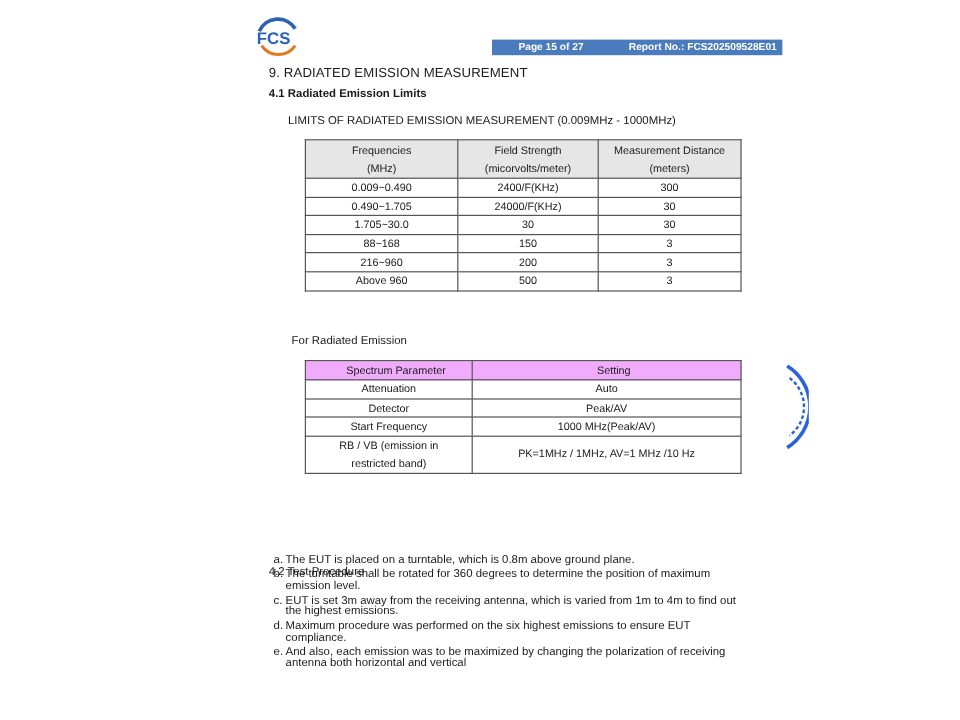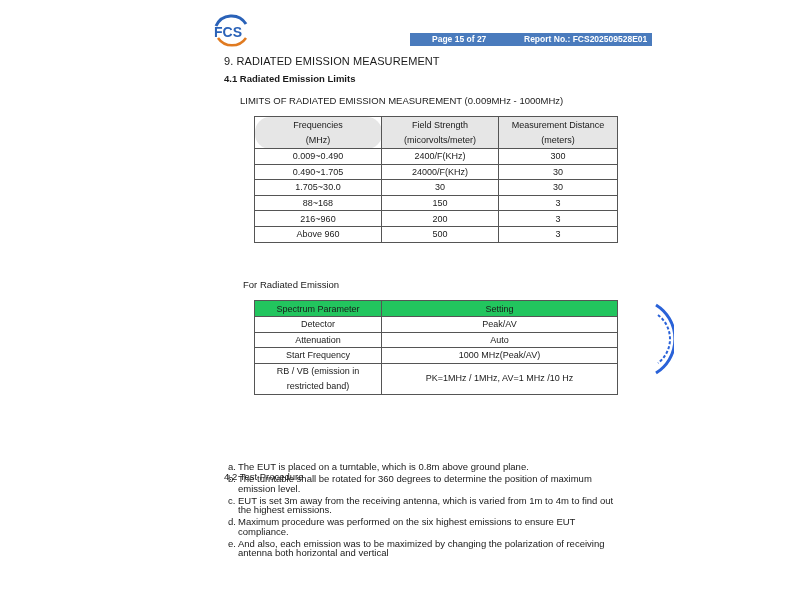--- a/index.html
+++ b/index.html
@@ -12,24 +12,24 @@
   .header-bar .pg { padding-left: 2px; width: 92px; }
   .header-bar .rep { }
   .sec-title { position: absolute; left: 224px; top: 55px; font-size: 11px; letter-spacing: 0.1px; }
   .sub-title { position: absolute; left: 224px; top: 73px; font-size: 9.5px; font-weight: bold; }
   .limits-caption { position: absolute; left: 240px; top: 95px; font-size: 9.5px; }
   table { border-collapse: collapse; position: absolute; font-size: 9px; }
   td, th { border: 1px solid #555; text-align: center; font-weight: normal; padding: 0; }
   #limits-table { left: 254px; top: 116px; width: 364px; }
   #limits-table th { background: #e6e6e6; height: 31px; line-height: 15px; }
   #limits-table td { height: 14.6px; line-height: 14px; }
-  #limits-table .c1 { width: 126px; border-radius: 15px; } #limits-table .c2 { width: 116px; }
+  #limits-table .c1 { width: 126px; } #limits-table .c2 { width: 116px; }
   .radiated-caption { position: absolute; left: 243px; top: 279px; font-size: 9.5px; }
   #spectrum-table { left: 254px; top: 300px; width: 364px; }
-  #spectrum-table th { background: #22c55e; height: 15px; }
+  #spectrum-table th { background: #f0abfc; height: 15px; padding-left: 12px; }
   #spectrum-table td { height: 14.6px; line-height: 14px; }
   #spectrum-table .c1 { width: 126px; }
   #spectrum-table td.tall { height: 30px; line-height: 15px; }
   .proc-title { position: absolute; left: 224px; top: 452px; font-size: 9.5px; margin-top: 19px; }
   .proc-list { position: absolute; left: 228px; top: 462px; width: 400px; font-size: 9.5px;
                margin: 0; padding: 0; list-style: none; line-height: 9.5px; }
   .proc-list li { display: flex; margin-bottom: 2.5px; }
   .proc-list .lt { width: 10px; flex: none; }
   .stamp { position: absolute; left: 654px; top: 303px; width: 20px; height: 72px; }
 </style>
@@ -97,26 +97,26 @@
 
 <table id="spectrum-table">
   <thead>
     <tr>
       <th class="c1">Spectrum Parameter</th>
       <th>Setting</th>
     </tr>
   </thead>
   <tbody id="spectrum-body">
       <tr>
+        <td>Attenuation</td>
+        <td>Auto</td>
+      </tr>
+      <tr>
         <td>Detector</td>
         <td>Peak/AV</td>
-      </tr>
-      <tr>
-        <td>Attenuation</td>
-        <td>Auto</td>
       </tr>
       <tr>
         <td>Start Frequency</td>
         <td>1000 MHz(Peak/AV)</td>
       </tr>
     </tbody>
   <tbody>
     <tr>
       <td class="tall"><span>RB / VB (emission in</span><br><span>restricted band)</span></td>
       <td class="tall">PK=1MHz / 1MHz, AV=1 MHz /10 Hz</td>

